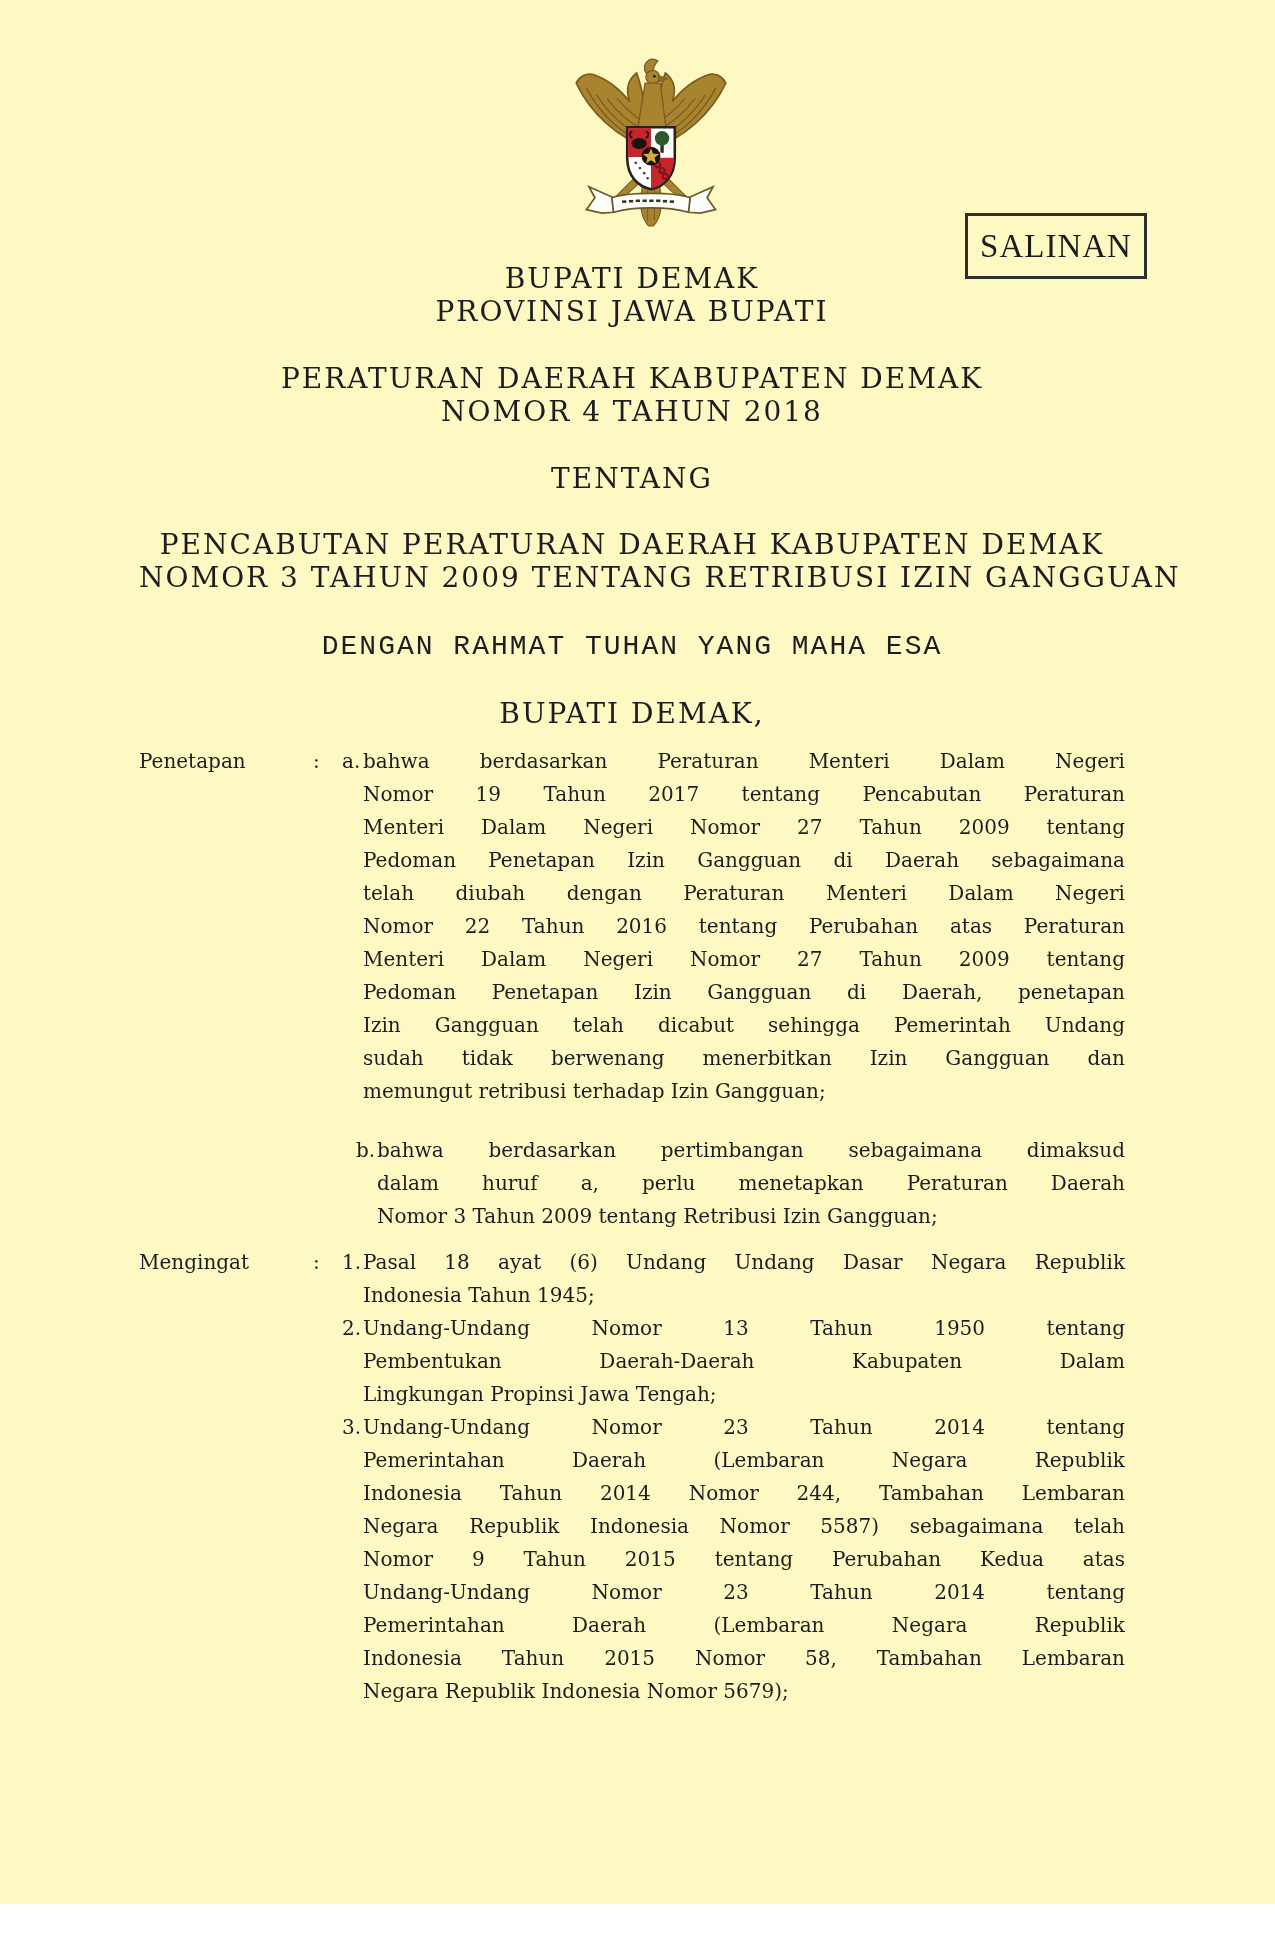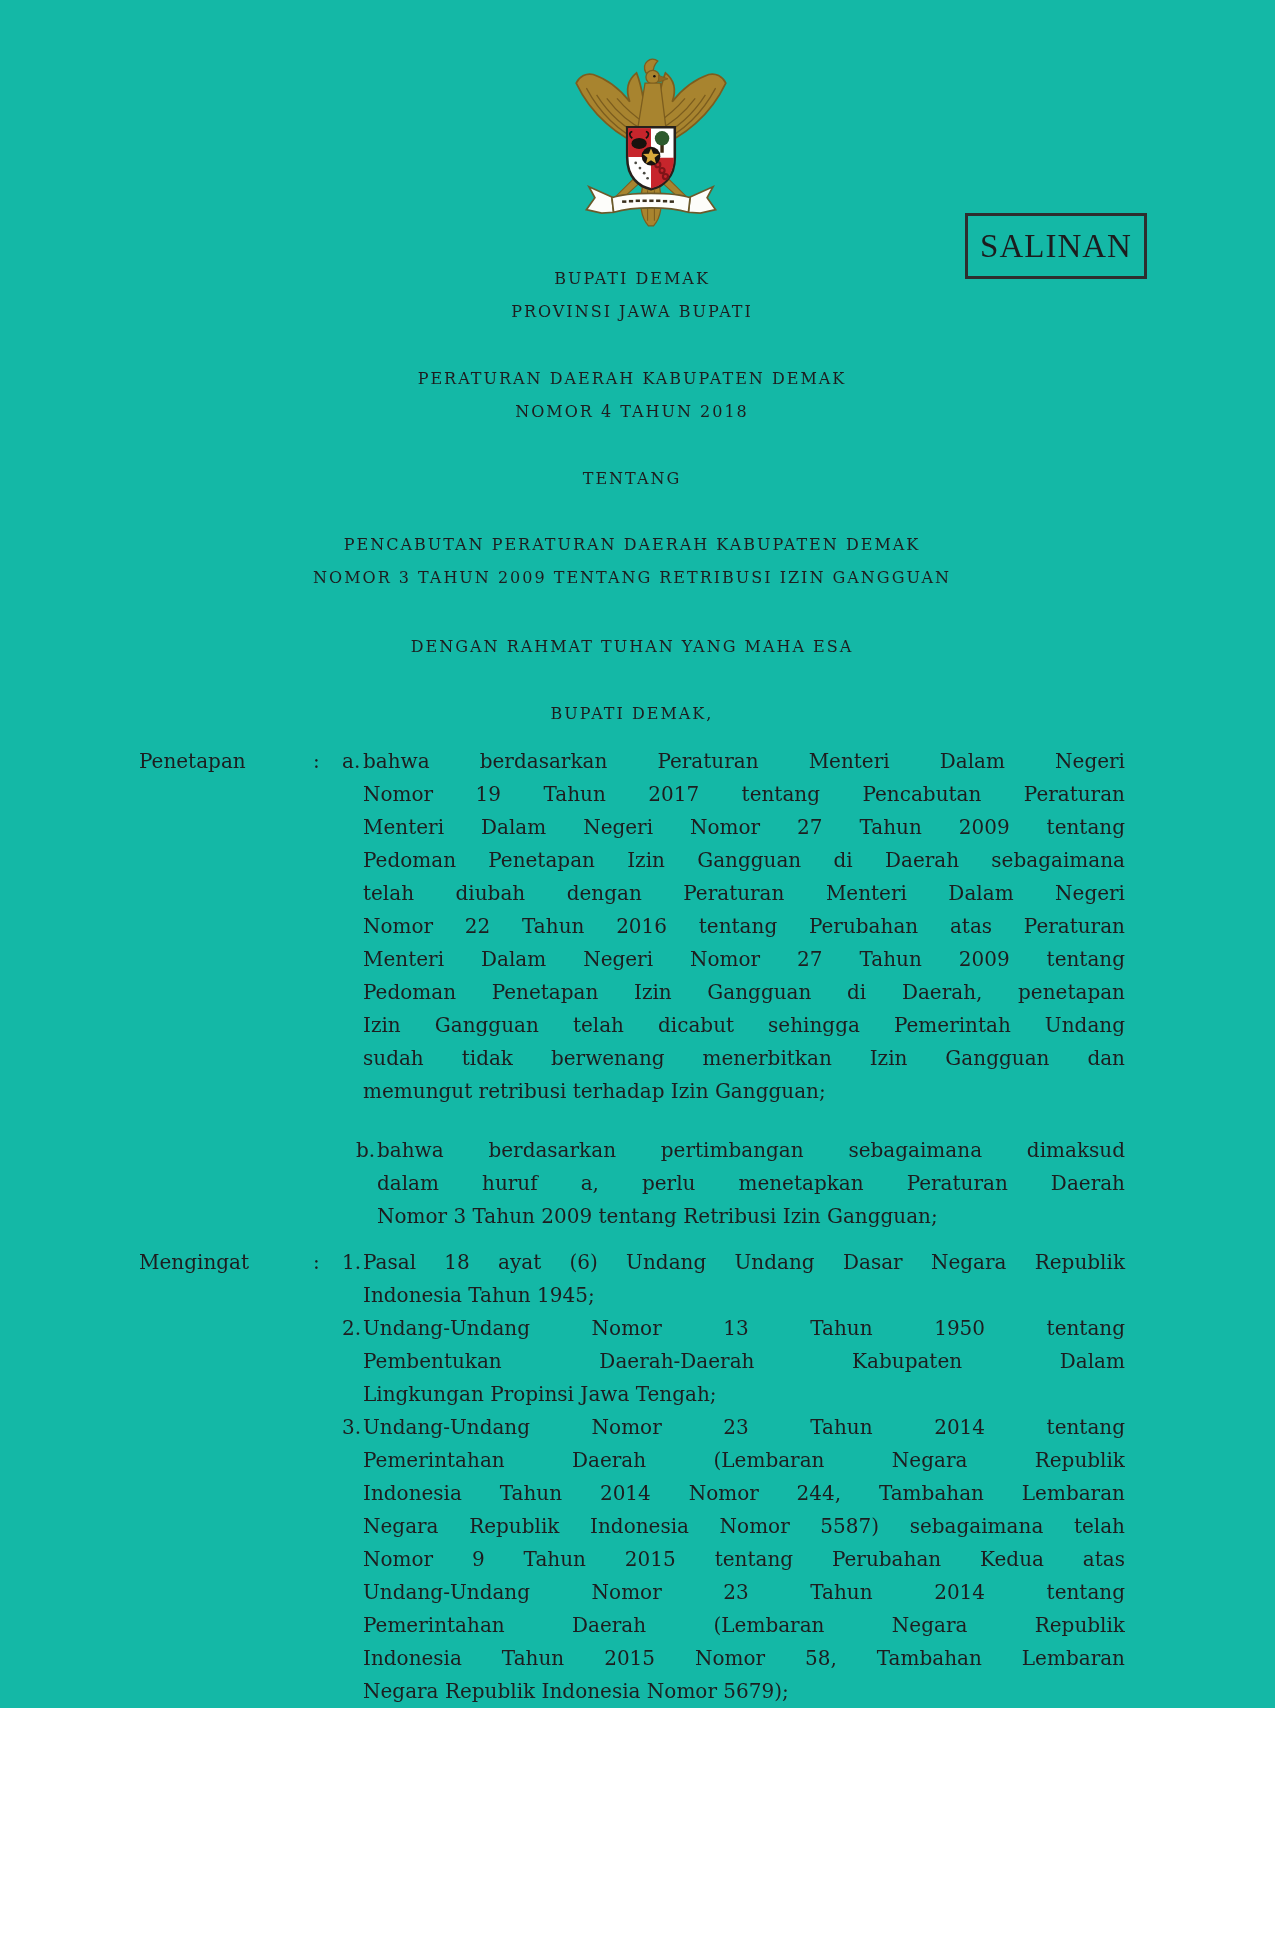--- a/index.html
+++ b/index.html
@@ -2,46 +2,46 @@
 <html><head>
 <meta charset="utf-8">
 <style>
   html, body { margin: 0; padding: 0; background: #ffffff; }
   body {
     width: 1275px; height: 1950px;
     font-family: "DejaVu Serif", "Liberation Serif", serif;
     color: #1d1d1f;
     overflow: hidden;
   }
-  .page { position: relative; width: 1275px; height: 1708px; background: #14b8a6; }
+  .page { position: relative; width: 1275px; height: 1904px; background: #fef9c3; }
 
   
   .emblem { position: absolute; top: 52px; left: 566px; width: 170px; height: 176px; }
   .emblem svg { width: 100%; height: 100%; display: block; }
 
   
   .salinan {
     position: absolute; top: 213px; left: 965px; width: 182px; height: 66px;
     border: 3px solid #2e2e2e; box-sizing: border-box;
     display: flex; align-items: center; justify-content: center;
     font-family: "Liberation Serif", serif;
     font-size: 33px; letter-spacing: 1px; color: #1c1c1e;
   }
 
   
   .content { position: absolute; top: 0; left: 139px; width: 986px; }
 
   .hline {
-    text-align: center; font-size: 16px; line-height: 33px;
+    text-align: center; font-size: 28px; line-height: 33px;
     letter-spacing: 2px; white-space: nowrap;
   }
   .mt-office   { margin-top: 262px; }
   .mt-group    { margin-top: 34px; }
   .mt-group2   { margin-top: 33px; }
-  .mt-invoc    { margin-top: 36px; }
+  .mt-invoc    { margin-top: 36px; font-family: Liberation Mono, monospace; }
 
   
   .clause { display: flex; align-items: flex-start; font-size: 20px; line-height: 33px; }
   .clause-considering { margin-top: 15px; }
   .clause-remembering { margin-top: 13px; }
   .clabel { width: 174px; flex: 0 0 174px; }
   .ccolon { width: 29px;  flex: 0 0 29px; }
   .citems { flex: 1 1 auto; min-width: 0; }
 
   .list-item { display: flex; align-items: flex-start; }

